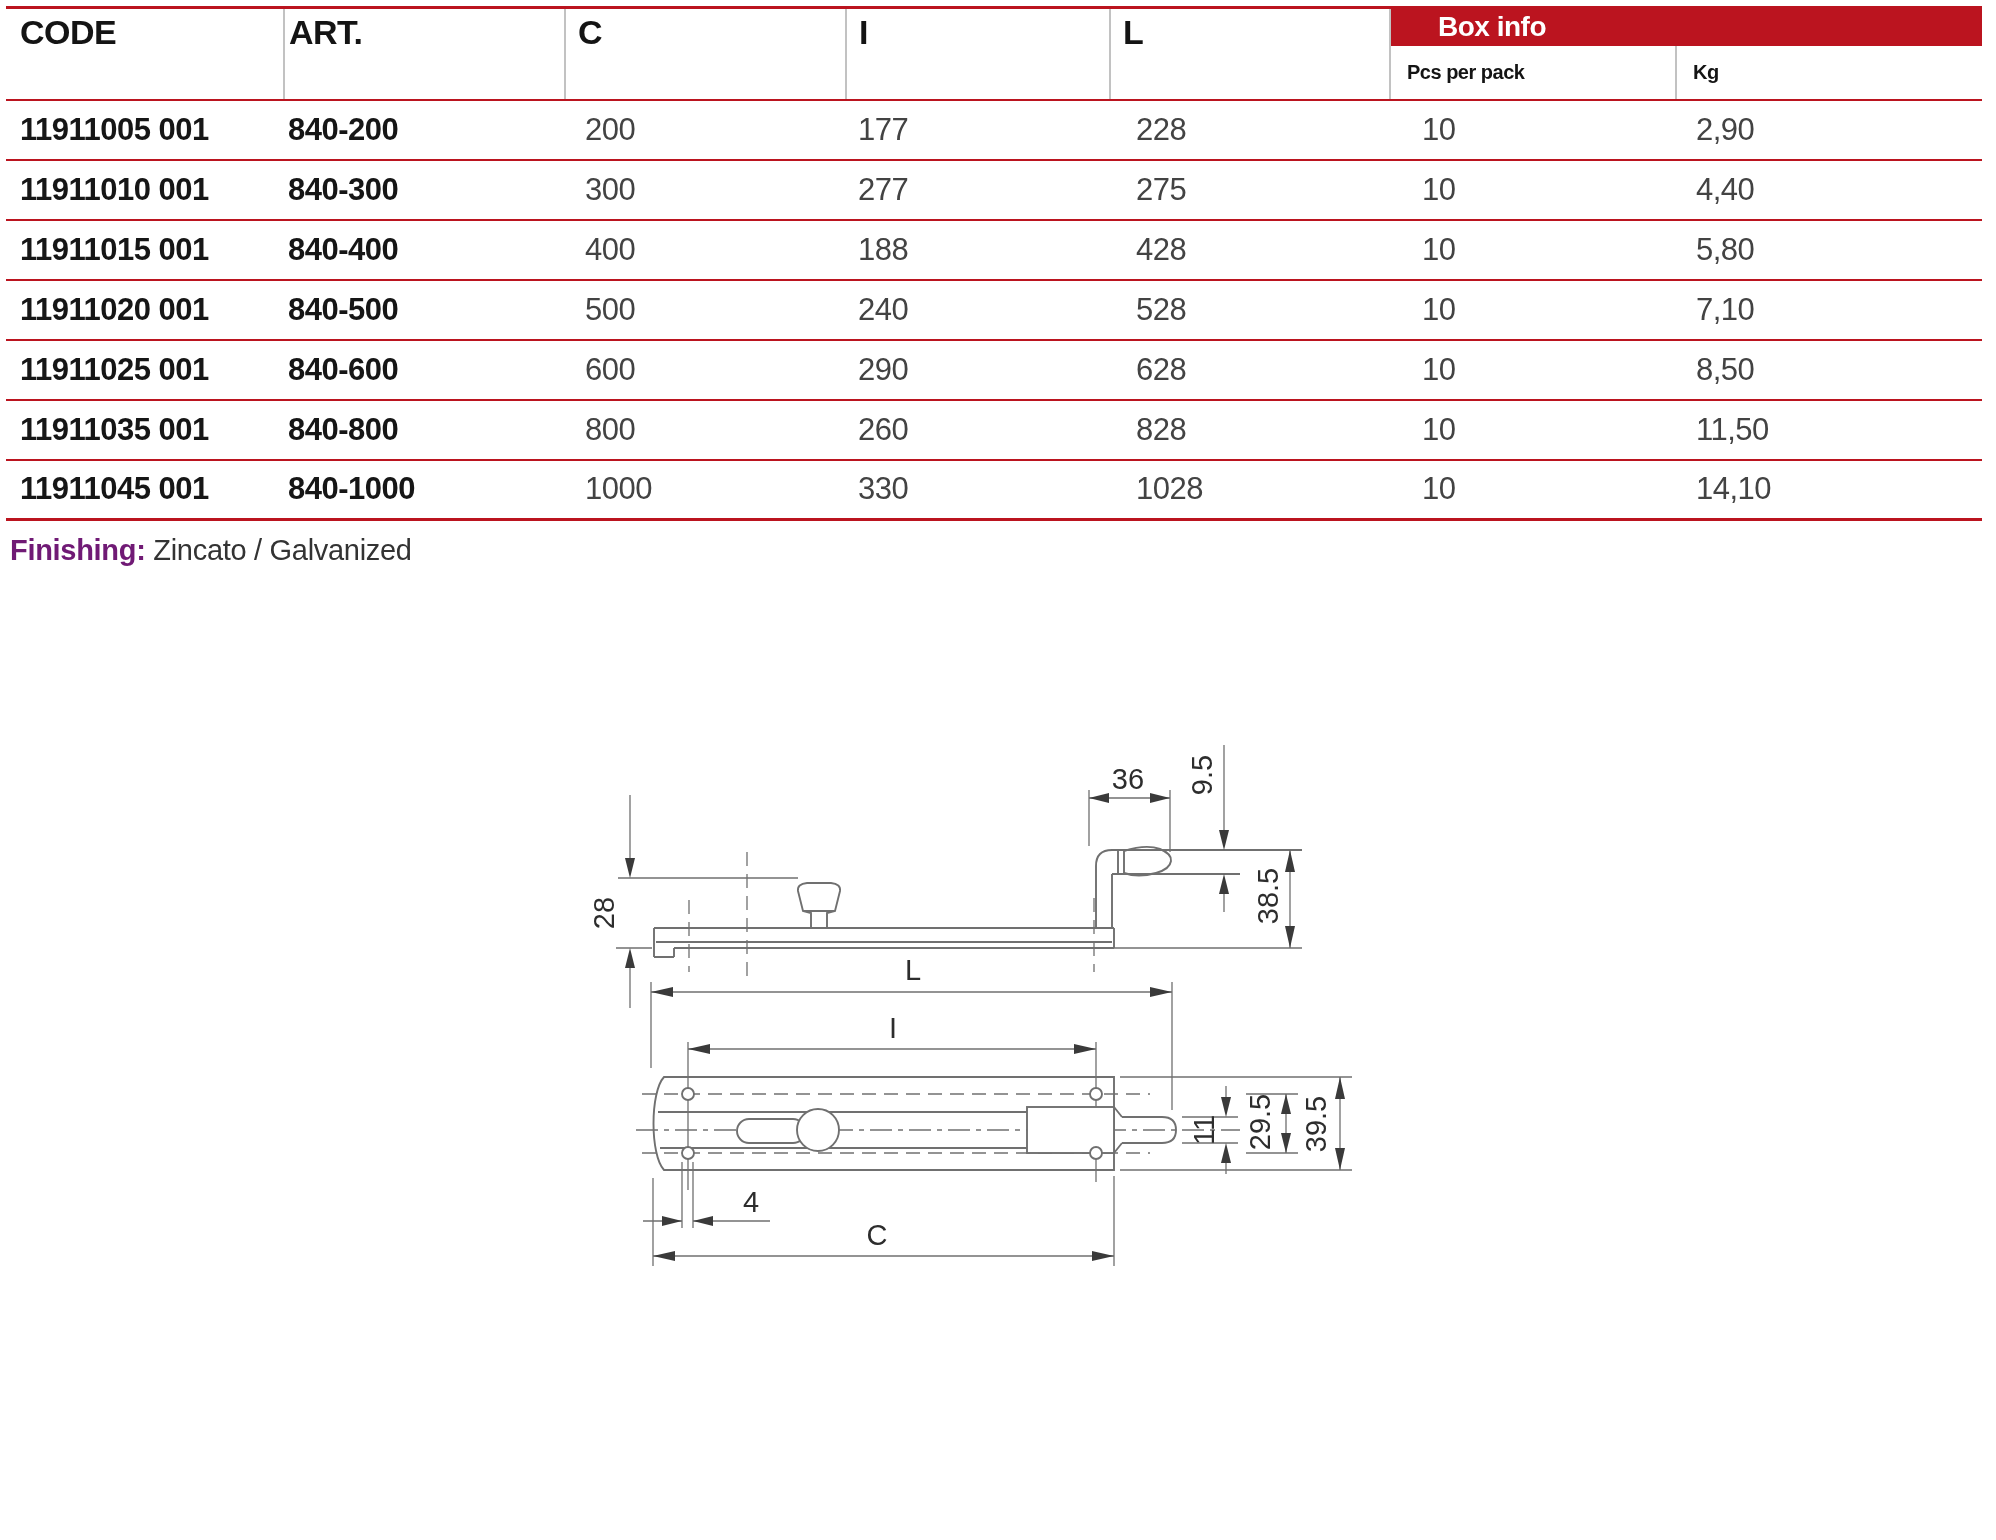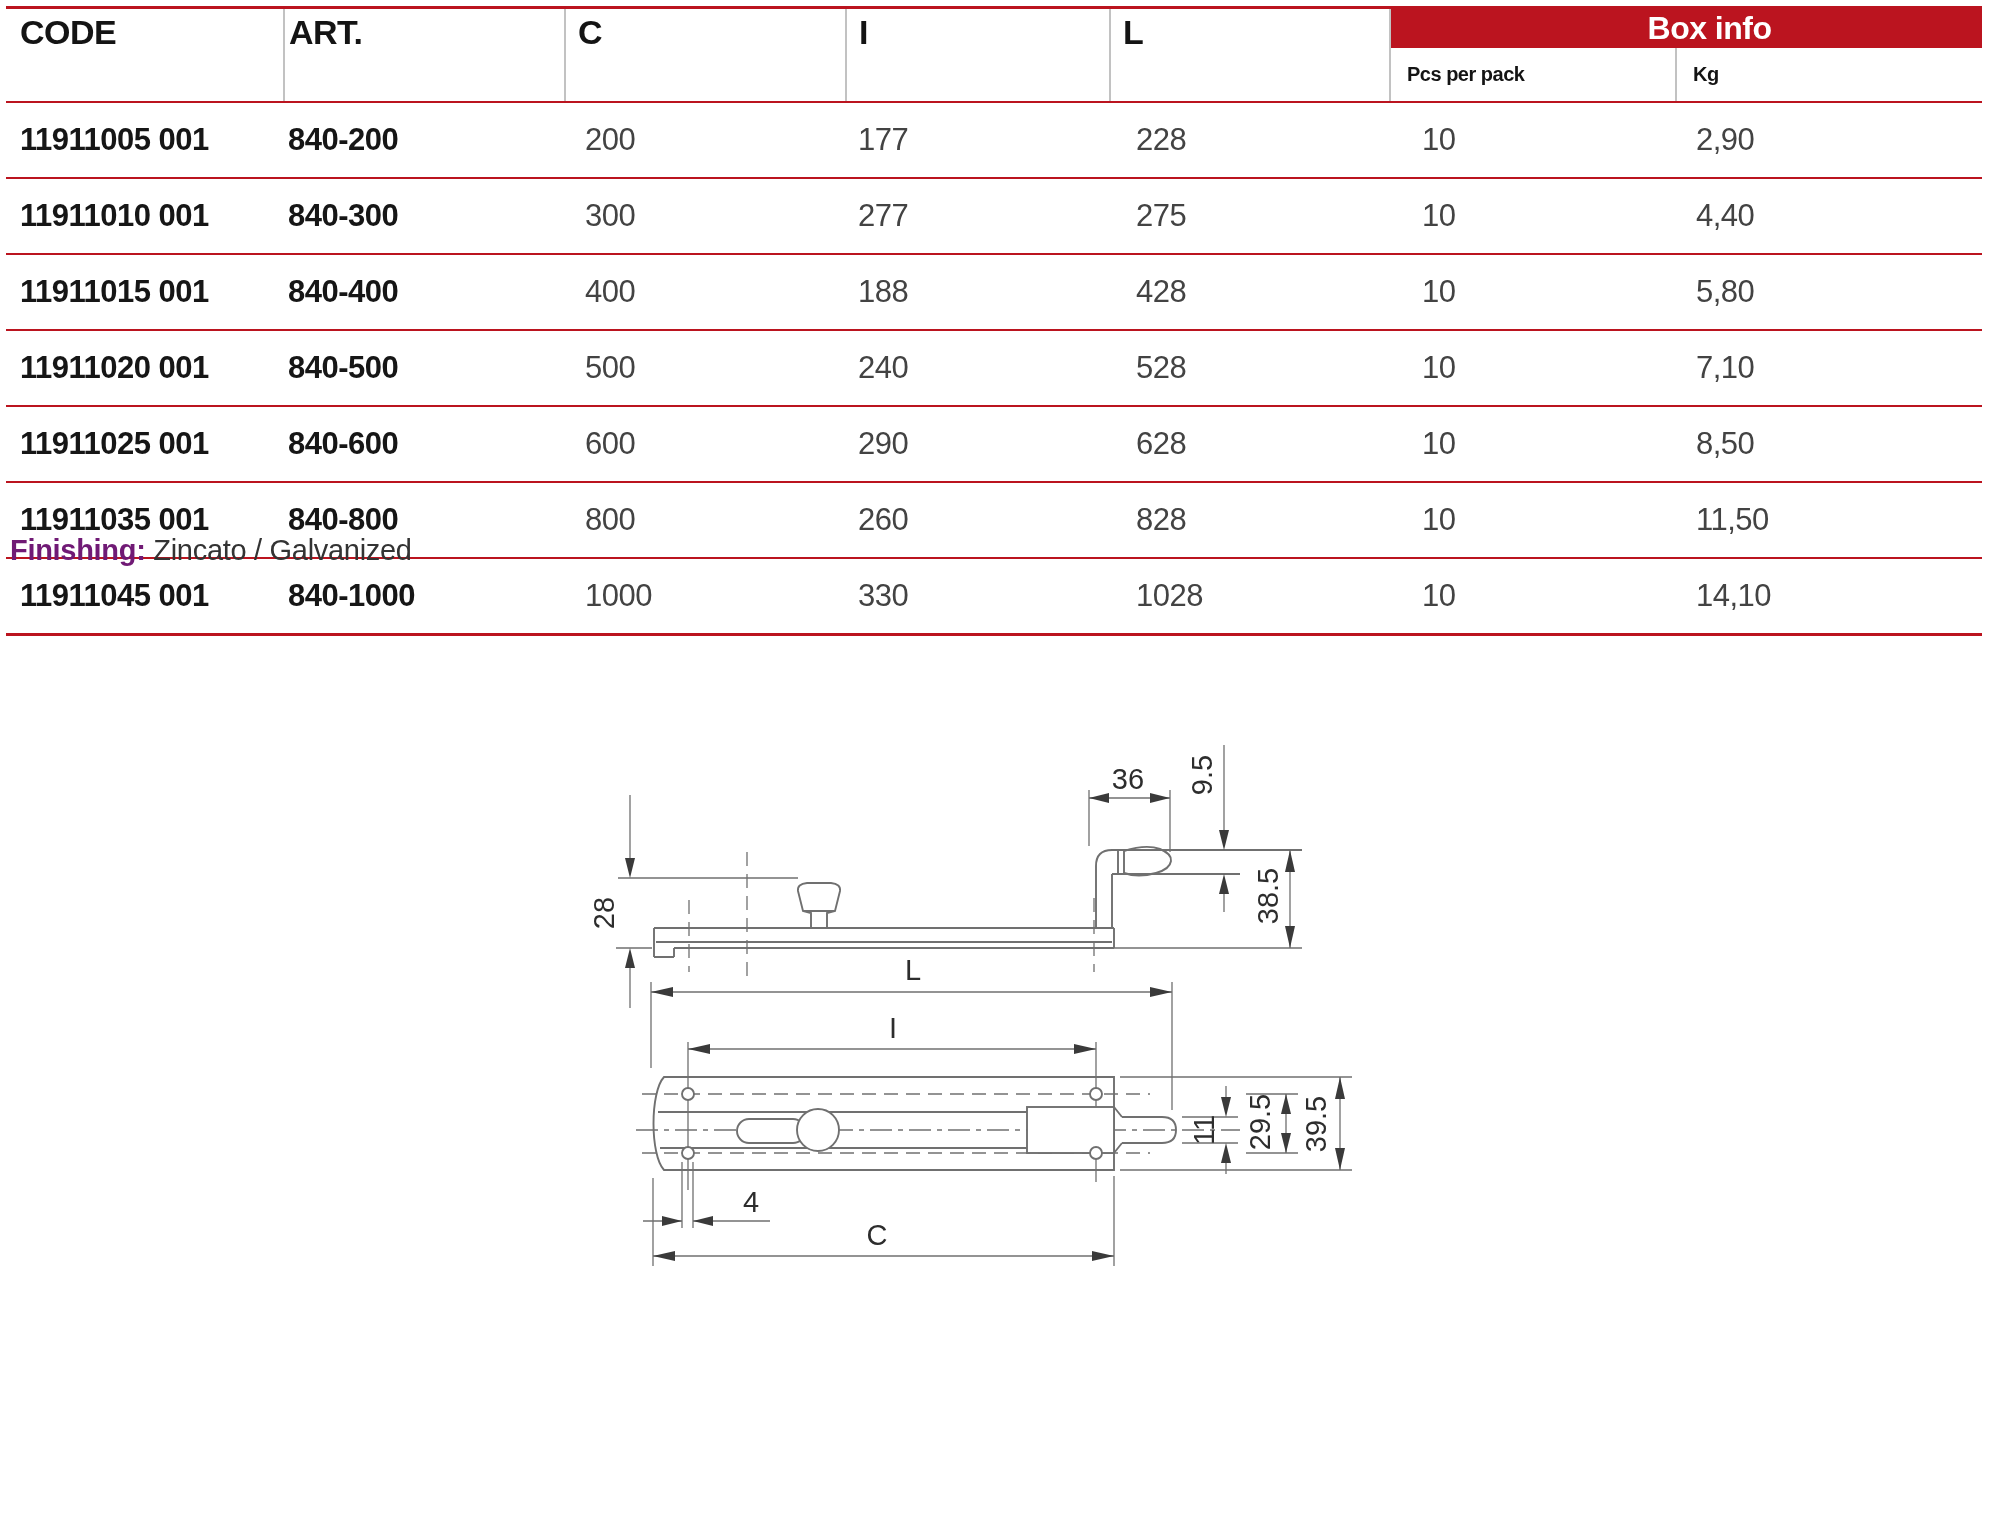--- a/index.html
+++ b/index.html
@@ -15,29 +15,29 @@
   }
   :root{--red:#bb141f;--sep:#c2c2c2;--draw:#707070;}
   th,td{margin:0;box-sizing:border-box;text-align:left;}
   .hrow1{height:38px;}
   .hrow2{height:54px;}
   .th-main{
     font-size:34px;font-weight:bold;color:#141414;vertical-align:top;padding-top:4px;
     border-right:2px solid var(--sep);border-bottom:2px solid var(--red);letter-spacing:-0.5px;
   }
   .box-info-bar{
-    background:var(--red);color:#ffffff;font-size:32px;font-weight:bold;
-    text-align:center;vertical-align:middle;letter-spacing:-0.5px;padding-left:47px;
+    background:var(--red);color:#ffffff;font-size:28px;font-weight:bold;
+    vertical-align:middle;letter-spacing:-0.5px;padding-left:47px;
   }
   .th-sub{
     font-size:20px;font-weight:bold;color:#141414;vertical-align:middle;
     border-bottom:2px solid var(--red);letter-spacing:-0.5px;
   }
   .th-sub.first{border-right:2px solid var(--sep);}
-  tr.data{height:76px;}
+  tr.data{height:60px;}
   tr.data td{border-bottom:2px solid var(--red);vertical-align:middle;font-size:31px;letter-spacing:-0.5px;}
   tr.data:last-child td{border-bottom:none;}
   td.bold{font-weight:bold;color:#161616;}
   td.val{font-weight:normal;color:#434343;}
   
   .p-code{padding-left:14px;} .p-art{padding-left:4px;} .p-c{padding-left:20px;}
   .p-i{padding-left:12px;} .p-l{padding-left:26px;} .p-pcs{padding-left:32px;} .p-kg{padding-left:20px;}
   .hp-c{padding-left:12px;} .hp-i{padding-left:12px;} .hp-l{padding-left:12px;}
   .hp-pcs{padding-left:16px;} .hp-kg{padding-left:16px;}
   

